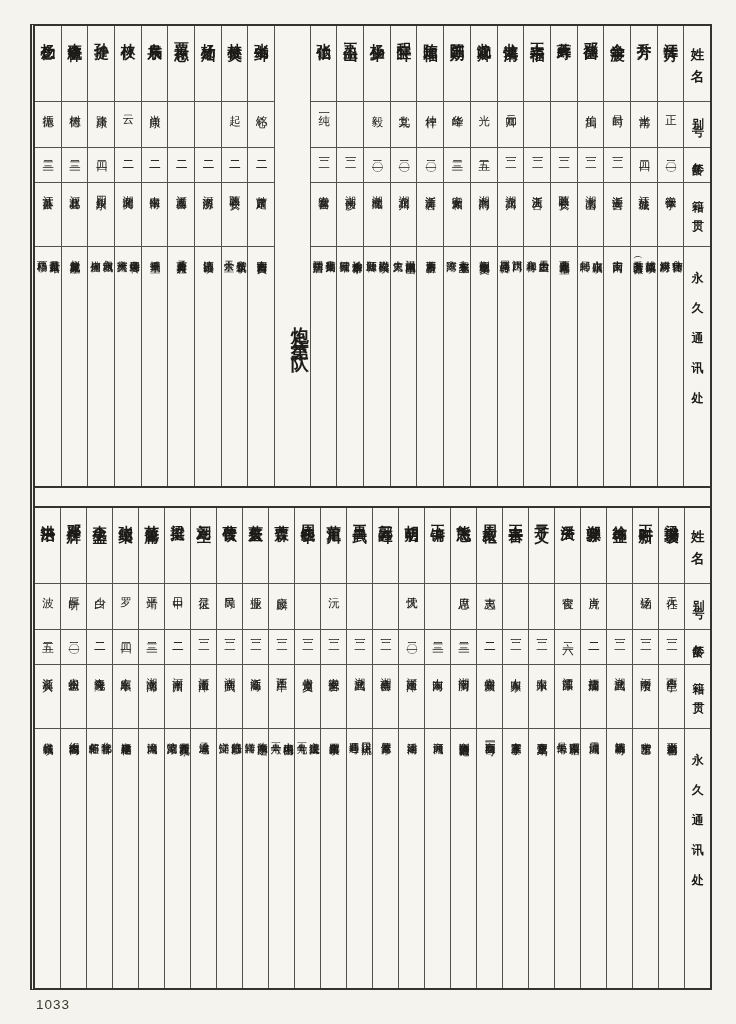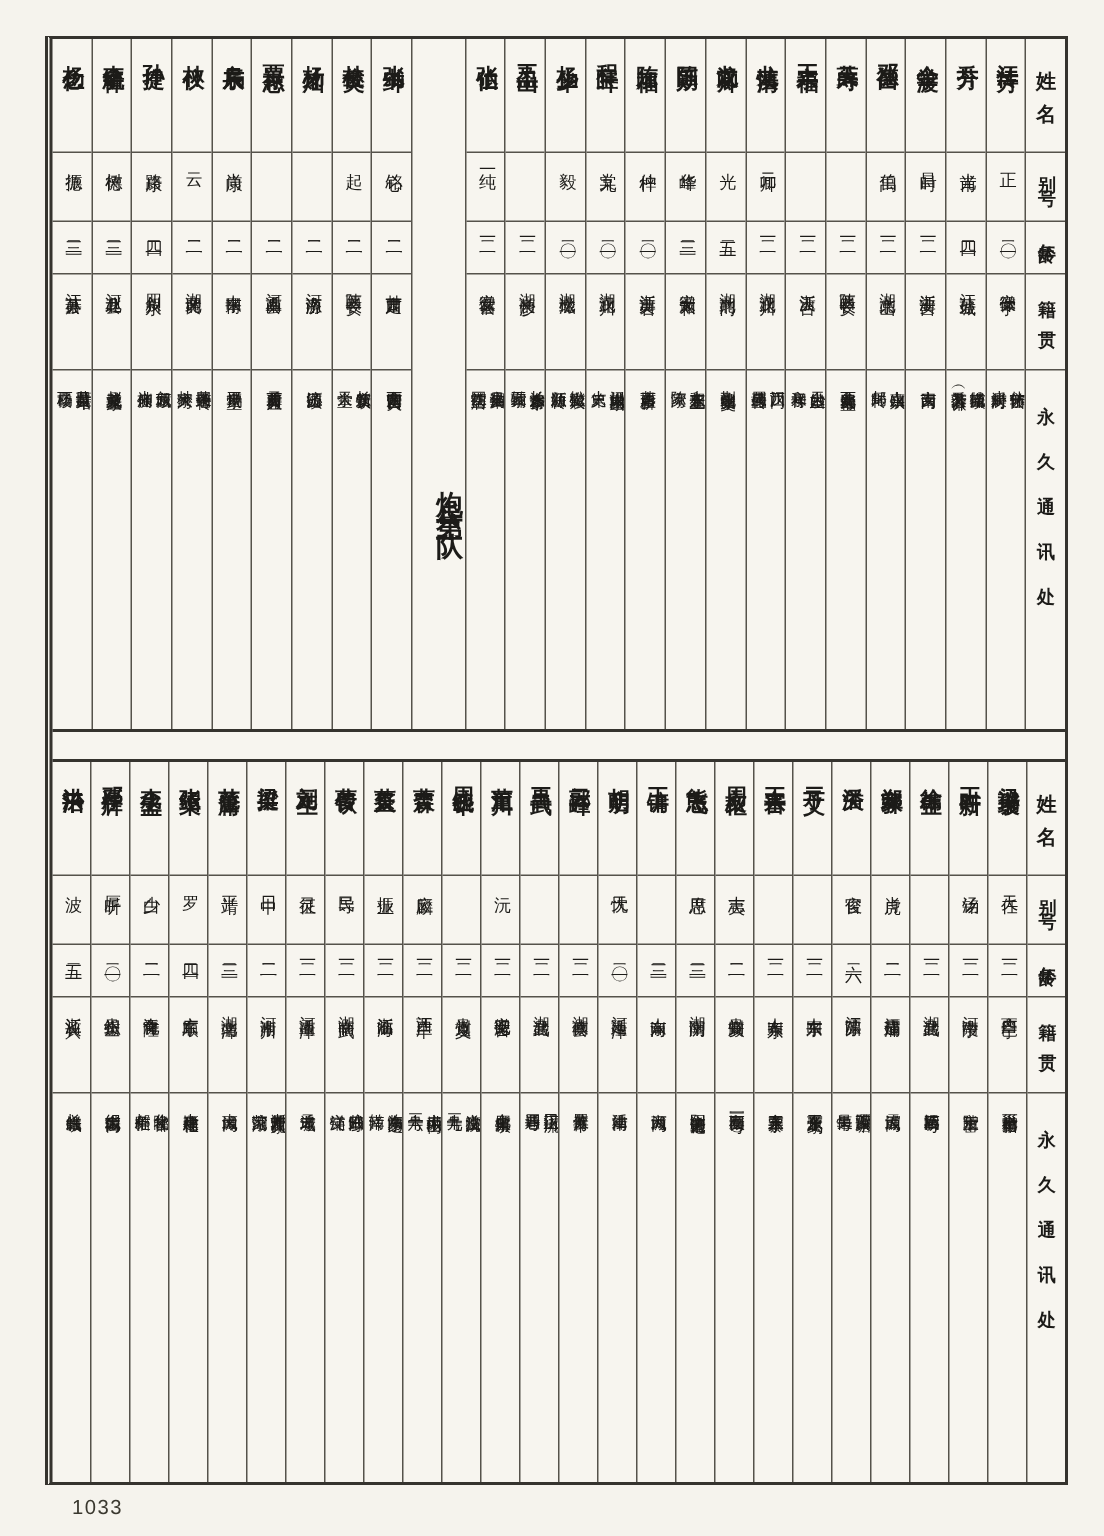--- a/index.html
+++ b/index.html
@@ -59,21 +59,21 @@
   .header-col .age-cell .vtext{font-size:12px;letter-spacing:2px;padding-top:4px;}
   .header-col .native-cell .vtext{font-size:12px;letter-spacing:20px;padding-top:8px;}
   .header-col .address-cell .vtext{font-size:12px;letter-spacing:30px;padding-top:14px;}
   
   .divider-col{flex:1.35;justify-content:center;display:flex;}
   .divider-text{
     font-size:18px;font-weight:bold;letter-spacing:7px;
     padding-top:148px;
   }
   .page-number{
-    position:absolute;left:48px;top:997px;
+    position:absolute;left:36px;top:997px;
     font-family:"Liberation Sans","DejaVu Sans",sans-serif;
     font-size:13.5px;color:#3a382f;letter-spacing:1px;
   }
 </style>
 </head>
 <body>
 
 <div class="page">
   <div class="frame">
     <div class="section top" id="section-0">

